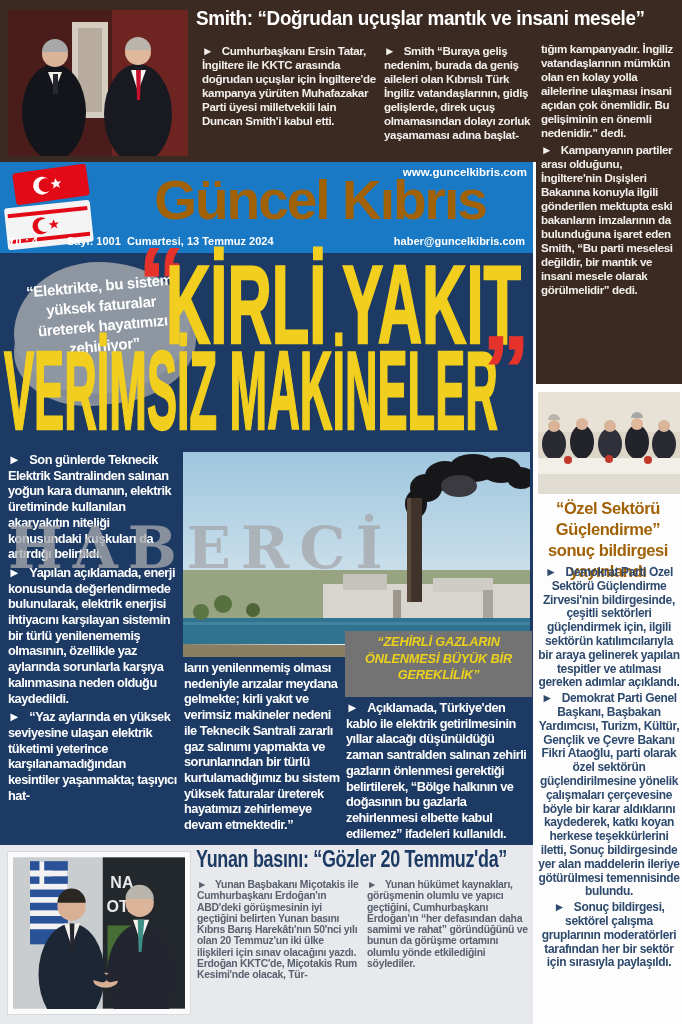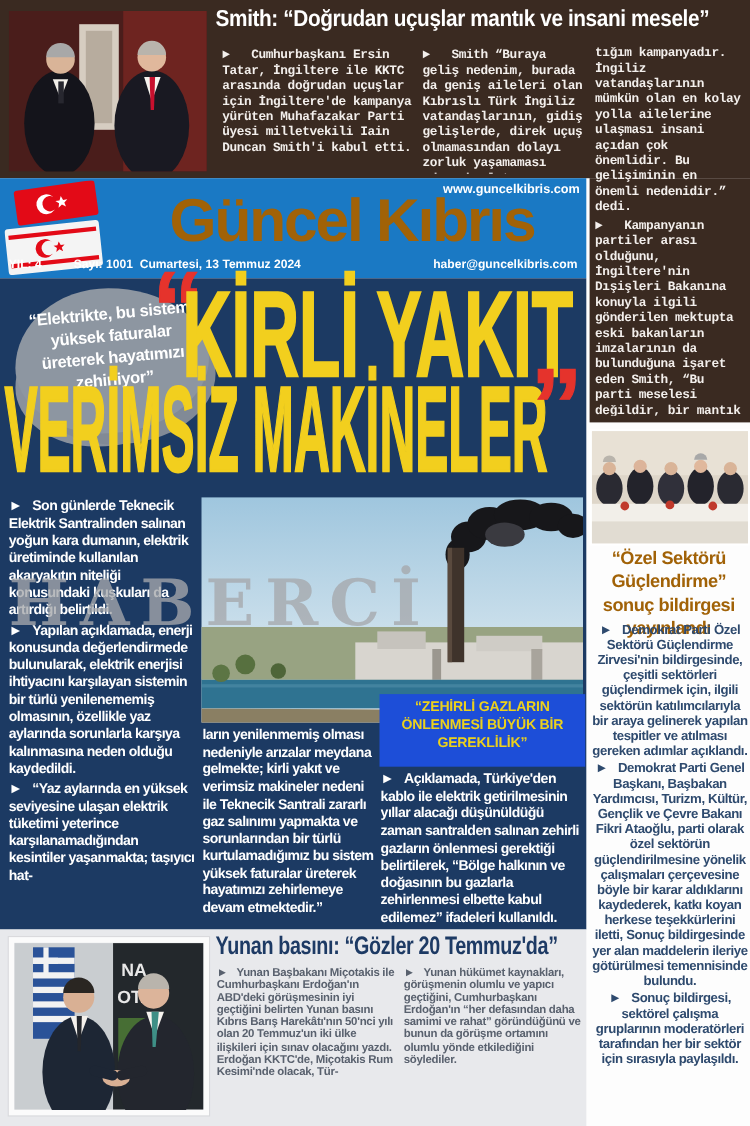--- a/index.html
+++ b/index.html
@@ -12,21 +12,21 @@
   .side-brown{left:536px;top:162px;width:146px;height:222px;background:#3a2a21;}
   .masthead{left:0;top:162px;width:533px;height:91px;background:#1a79c4;}
   .main-navy{left:0;top:253px;width:533px;height:592px;background:#1c3a63;}
   .bottom-gray{left:0;top:845px;width:533px;height:179px;background:#e8e9ec;}
 
   
   .top-headline{left:196px;top:6px;width:482px;height:32px;color:#fff;font-weight:700;
     font-size:21px;white-space:nowrap;transform:scaleX(.9);transform-origin:left center;
     letter-spacing:-.4px;}
   .topcol{color:#f3efec;font-weight:700;font-size:11.6px;line-height:14px;letter-spacing:-.35px;}
-  .topcol p{margin:0 0 3px 0;font-family:Liberation Mono, monospace;}
+  .topcol p{margin:0 0 3px 0;}
   .tc1{left:202px;top:44px;width:177px;height:114px;overflow:hidden;}
   .tc2{left:384px;top:44px;width:151px;height:114px;overflow:hidden;}
   .tc3{left:541px;top:42px;width:137px;height:336px;overflow:hidden;}
 
   
   .mh-title{left:108px;top:168px;width:424px;color:#a16207;font-weight:700;font-size:55px;
     letter-spacing:-2px;text-align:center;white-space:nowrap;}
   .mh-web{right:6px;top:166px;color:#fff;font-weight:700;font-size:11.5px;}
   .mh-info{left:8px;top:235px;width:517px;color:#fff;font-weight:700;font-size:11px;}
   .mh-info .sep{display:inline-block;width:26px;}
@@ -44,22 +44,22 @@
   .hl2{left:4px;top:336px;font-size:96px;line-height:1;transform:scale(.47,1.15);transform-origin:left top;}
   .rq{color:#e5332c;font-weight:700;-webkit-text-stroke:1px #e5332c;font-size:96px;line-height:1;}
   .rq-open{left:138px;top:234px;}
   .rq-close{left:482px;top:322px;}
   .maincol{color:#fff;font-weight:700;font-size:12.8px;line-height:15.7px;letter-spacing:-.5px;}
   .maincol p{margin:0 0 3px 0;}
   .mc-left{left:8px;top:452px;width:172px;height:390px;overflow:hidden;}
   .mc-mid{left:184px;top:660px;width:159px;height:183px;overflow:hidden;}
   .mc-right{left:346px;top:700px;width:186px;height:143px;overflow:hidden;}
   .photo-main{left:183px;top:452px;width:347px;height:205px;}
-  .caption{left:345px;top:631px;width:187px;height:66px;background:#1d4ed8;color:#ecd11c;
-    font-weight:700;font-size:12.8px;line-height:16.5px;text-align:center;
+  .caption{left:345px;top:631px;width:187px;height:66px;background:#737373;color:#ecd11c;
+    font-style:italic;font-weight:700;font-size:12.8px;line-height:16.5px;text-align:center;
     letter-spacing:-.2px;padding-top:3px;box-sizing:border-box;}
   .watermark{left:8px;top:514px;width:520px;font-family:"DejaVu Serif",serif;font-weight:700;
     font-size:58px;color:rgba(165,168,172,.78);letter-spacing:10px;white-space:nowrap;}
 
   
   .photo-conf{left:536px;top:390px;width:142px;height:102px;border:2px solid #fff;}
   .ozel-hl{left:534px;top:498px;width:148px;color:#a16207;font-weight:700;font-size:16.5px;
     line-height:21px;text-align:center;letter-spacing:-.4px;}
   .sidecol{left:537px;top:566px;width:144px;height:456px;overflow:hidden;color:#2e4a6e;
     font-weight:700;font-size:12px;line-height:13.8px;letter-spacing:-.35px;}

